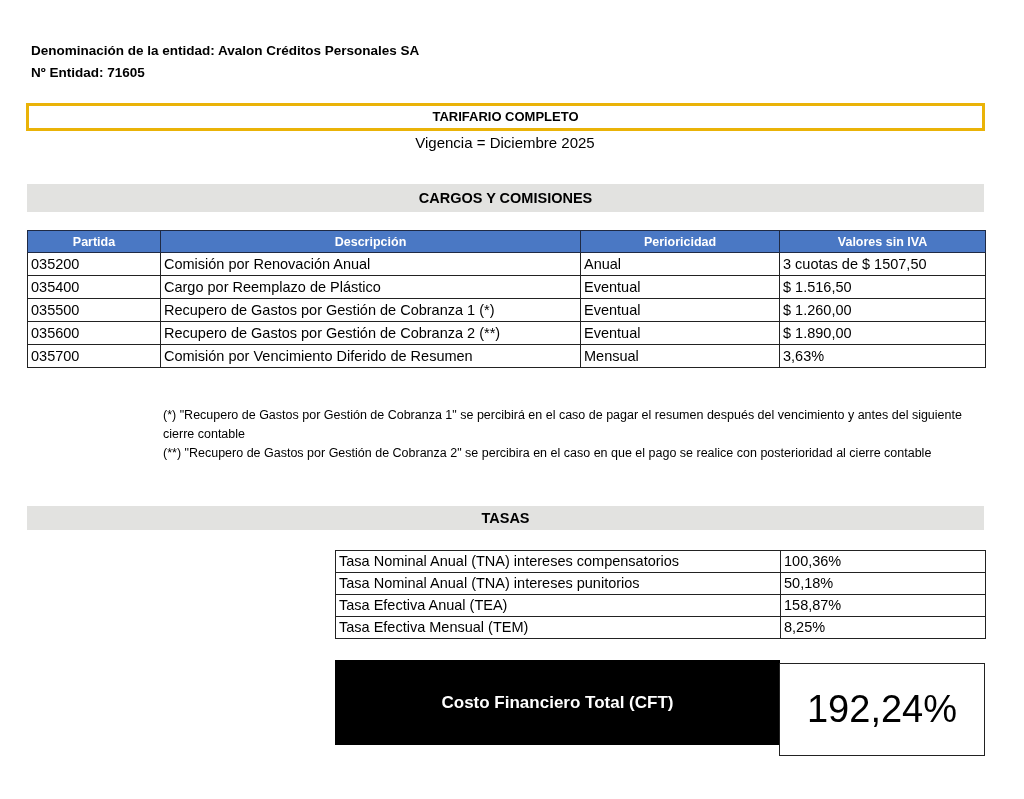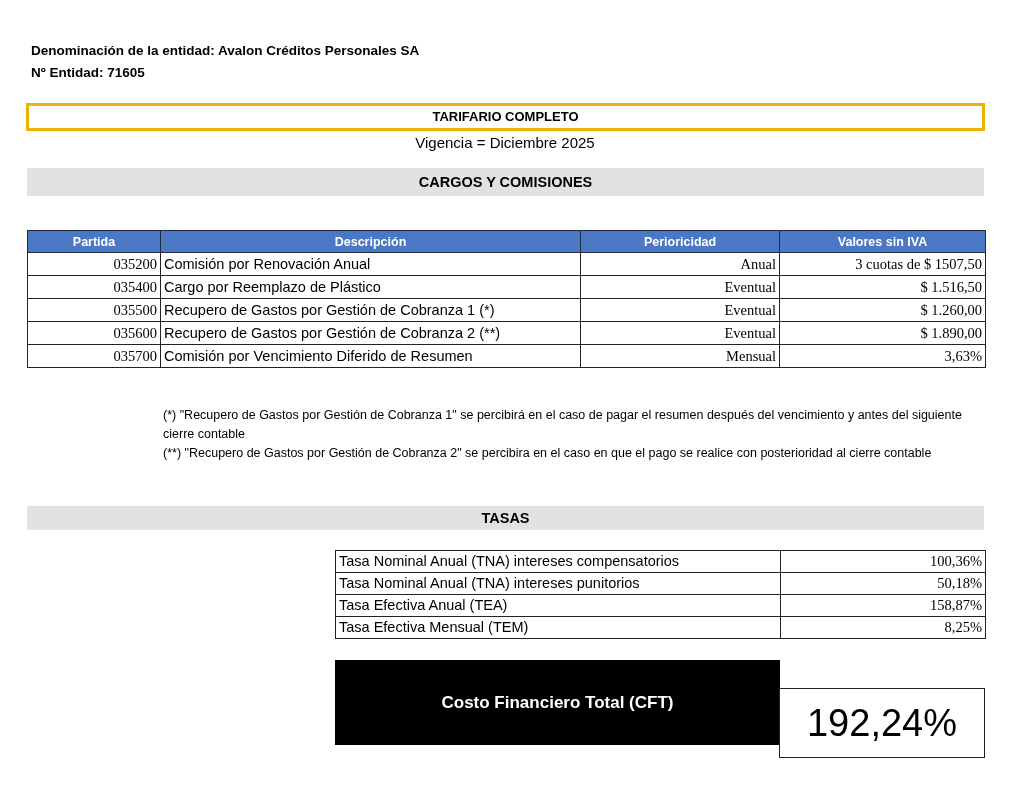--- a/index.html
+++ b/index.html
@@ -7,39 +7,39 @@
   body { position: relative; font-family: "Liberation Sans", "DejaVu Sans", sans-serif; color: #000; }
 
   .entity-header { position: absolute; left: 31px; top: 40px; font-weight: bold; font-size: 13.5px; line-height: 22px; }
 
   .title-box { position: absolute; left: 26px; top: 103px; width: 959px; height: 28px;
     border: 3px solid #eab308; text-align: center; font-weight: bold; font-size: 13px; line-height: 22px; }
 
   .vigencia { position: absolute; left: 0; top: 133px; width: 1010px; text-align: center; font-size: 15px; line-height: 20px; }
 
   .band { position: absolute; left: 27px; width: 957px; background: #e2e2e0; text-align: center; font-weight: bold; font-size: 14.5px; }
-  .band-cargos { top: 168px; height: 28px; line-height: 28px; }
+  .band-cargos { top: 184px; height: 28px; line-height: 28px; }
   .band-tasas { top: 506px; height: 24px; line-height: 24px; }
 
   table { border-collapse: collapse; position: absolute; }
   .main-table { left: 27px; top: 230px; width: 958px; table-layout: fixed; }
   .main-table th { background: #4a78c4; color: #ffffff; font-weight: bold; font-size: 12.5px; height: 22px;
     border: 1.5px solid #1f2a44; text-align: center; }
   .main-table td { font-size: 14.5px; height: 23px; border: 1.5px solid #222; padding: 0 3px; line-height: 20px; }
-  .c { text-align: right; font-family: Liberation Serif, serif; }
+  .c { text-align: left; }
   .l { text-align: left; }
 
   .footnotes { position: absolute; left: 163px; top: 406px; width: 825px; font-size: 12.5px; line-height: 19px; }
 
   .tasas-table { left: 335px; top: 550px; width: 650px; table-layout: fixed; }
   .tasas-table td { border: 1.5px solid #222; font-size: 14.5px; height: 22px; padding: 0 3px; line-height: 19px; margin-left: 32px; }
 
   .cft-label { position: absolute; left: 335px; top: 660px; width: 445px; height: 85px; background: #000000;
     color: #ffffff; font-weight: bold; font-size: 17px; display: flex; align-items: center; justify-content: center; }
-  .cft-value { position: absolute; left: 779px; top: 688px; width: 206px; height: 70px; border: 1.5px solid #222;
+  .cft-value { position: absolute; left: 779px; top: 663px; width: 206px; height: 93px; border: 1.5px solid #222;
     background: #fff; font-size: 38px; display: flex; align-items: center; justify-content: center; }
 </style>
 </head>
 <body>
 
 <div class="entity-header">
   <div>Denominación de la entidad: Avalon Créditos Personales SA</div>
   <div>Nº Entidad: 71605</div>
 </div>
 

